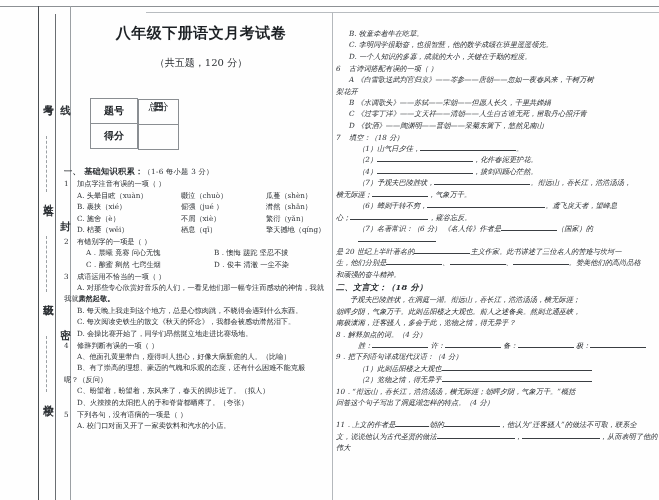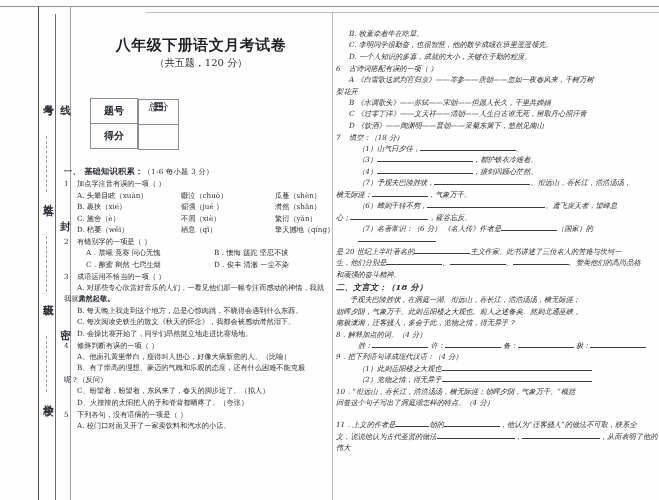--- a/index.html
+++ b/index.html
@@ -73,21 +73,21 @@
   .vdash {
     position: absolute;
     left: 8px;
     width: 0;
     border-left: 1px dashed #9ba0a4;
   }
 
   
   .title {
     position: absolute;
-    left: 70px; top: 36px;
+    left: 70px; top: 24px;
     width: 262px;
     text-align: center;
     font-family: "DejaVu Serif", "Liberation Serif", serif;
     font-weight: bold;
     font-size: 15px;
     letter-spacing: 0.5px;
     color: #1d2125;
   }
   .subtitle {
     position: absolute;
@@ -149,21 +149,21 @@
     font-size: 7.2px;
   }
   .q-body { flex: 1 1 auto; }
 
   .opts-inline {
     display: flex;
     margin-left: 13px;
   }
   .opt-c { white-space: nowrap; }
   .opt-c.w1 { width: 104px; }
-  .opt-c.w2 { width: 94px; }
+  .opt-c.w2 { width: 85px; }
   .opt-c.w3 { width: auto; }
 
   .indent { margin-left: 13px; }
   .indent2 { margin-left: 22px; }
   .hang { margin-left: 0px; }
 
   strong.em { font-weight: bold; }
 
   .blank {
     display: inline-block;
@@ -335,21 +335,21 @@
       <div class="q-num">7</div>
       <div class="q-body">
         <div>填空：（18 分）</div>
       </div>
     </div>
 
     <div class="indent2">
       <span>（1）山气日夕佳，</span><span class="blank b-xl"></span><span>。</span>
     </div>
     <div class="indent2">
-      <span>（3）</span><span class="blank b-xl"></span><span>，都护铁衣冷难着。</span>
+      <span>（2）</span><span class="blank b-xl"></span><span>，化作春泥更护花。</span>
     </div>
     <div class="indent2">
       <span>（4）</span><span class="blank b-xl"></span><span>，拔剑四顾心茫然。</span>
     </div>
     <div class="indent2">
       <span>（7）予观夫巴陵胜状，</span><span class="blank b-xl"></span><span>。衔远山，吞长江，浩浩汤汤，</span>
     </div>
     <div class="hang">
       <span>横无际涯；</span><span class="blank b-md"></span><span>，气象万千。</span>
     </div>

